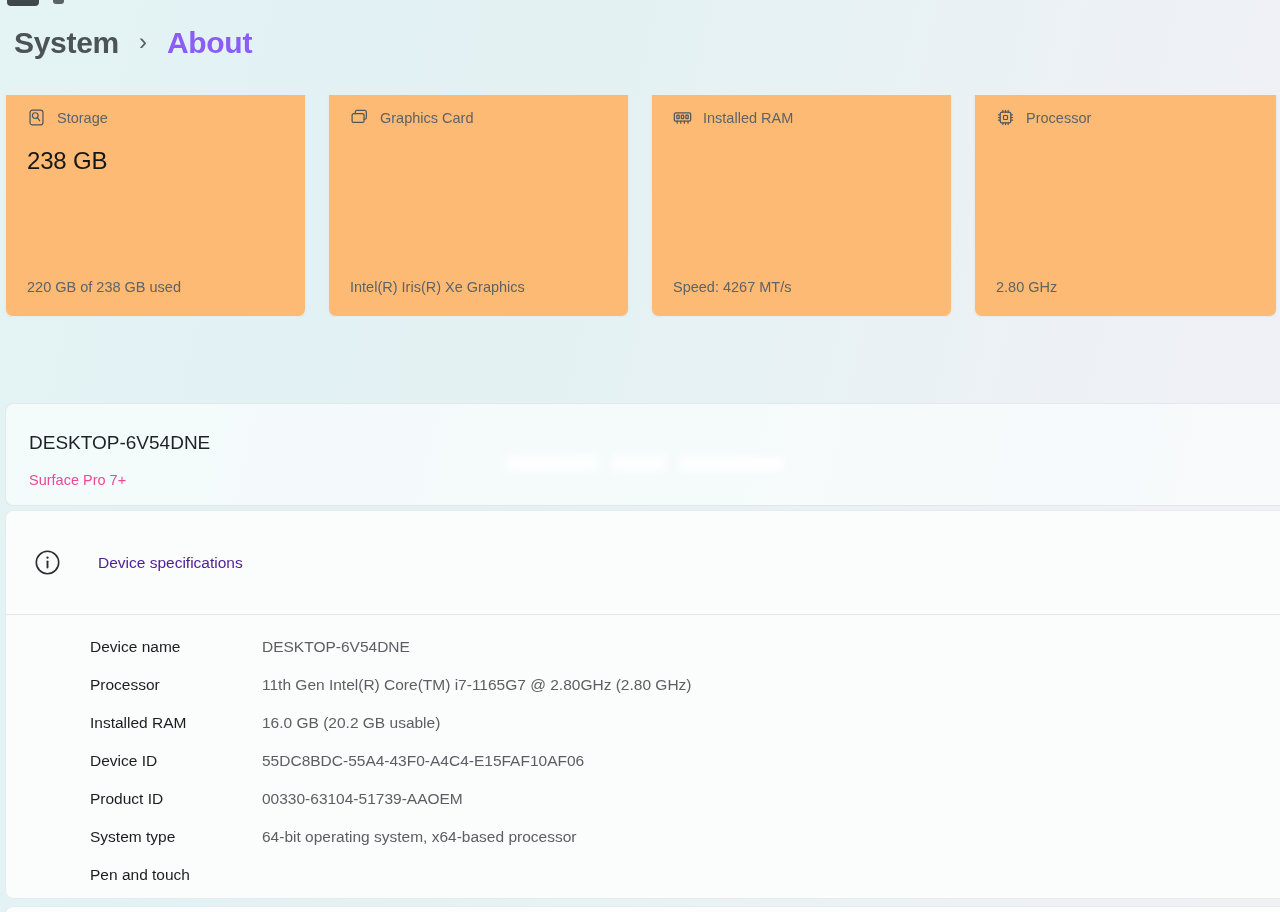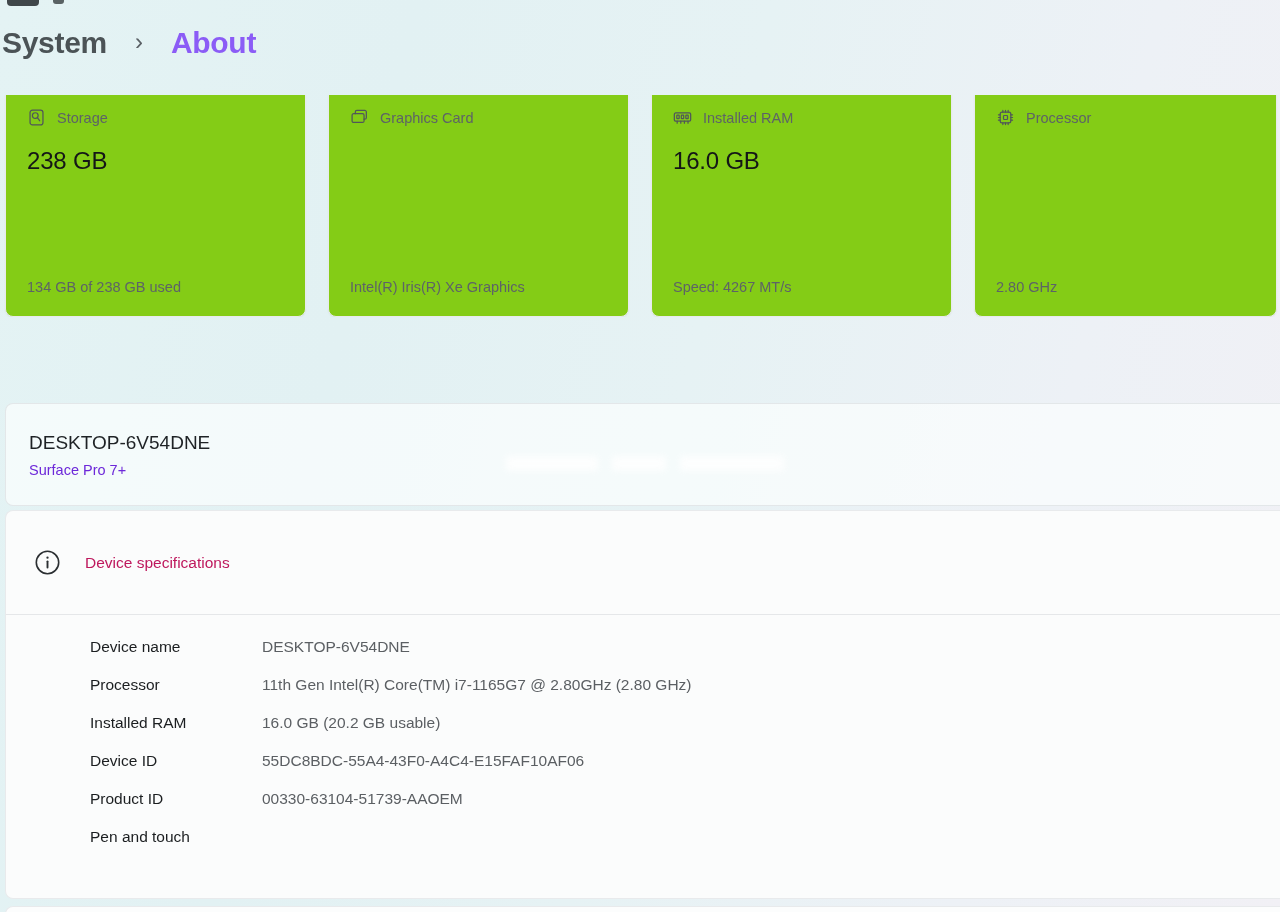--- a/index.html
+++ b/index.html
@@ -9,63 +9,63 @@
     background:linear-gradient(103deg,#e4f3f4 0%,#e2f1f3 28%,#e6f2f4 52%,#edf1f6 78%,#f1f0f5 100%);
     position:relative; color:#1b1b1b;
   }
 
   
   .top-marks { position:absolute; top:0; left:0; height:8px; width:90px; }
   .top-marks .m1 { position:absolute; left:7px; top:0; width:32px; height:6px; background:#23282b; border-radius:0 0 4px 4px; opacity:.85; }
   .top-marks .m2 { position:absolute; left:53px; top:0; width:11px; height:4px; background:#2b3134; border-radius:0 0 3px 3px; opacity:.75; }
 
   
-  .breadcrumb { position:absolute; top:26px; left:2px; display:flex; align-items:flex-start; gap:28px; }
+  .breadcrumb { position:absolute; top:26px; left:14px; display:flex; align-items:flex-start; gap:20px; }
   .crumb-parent { font-size:30px; font-weight:600; color:#4b5356; letter-spacing:-.3px; cursor:pointer; }
   .crumb-sep { font-size:24px; color:#5a6065; padding-top:2px; }
   .crumb-current { font-size:30px; font-weight:700; color:#8b5cf6; letter-spacing:-.3px; }
 
   
   .cards-clip { position:absolute; top:95px; left:0; right:0; height:222px; overflow:hidden; }
   .cards-row { display:flex; gap:22px; padding-left:5px; margin-top:-12px; }
   .card {
     width:301px; height:234px; flex:0 0 auto; position:relative;
-    background:#84cc16; border:1px solid #e8eaec; border-radius:8px;
+    background:#fdba74; border:1px solid #e8eaec; border-radius:8px;
     box-shadow:0 1px 2px rgba(0,0,0,.04); padding:24px 21px 0 21px;
   }
   .card:last-child { width:303px; }
   .card-head { display:flex; align-items:center; gap:11px; }
   .card-icon { width:19px; height:19px; display:inline-flex; }
   .card-icon svg { width:19px; height:19px; stroke:#50565a; fill:none; stroke-width:1.3; }
   .card-label { font-size:14.5px; color:#5d6367; }
   .card-value { margin-top:17px; font-size:24px; font-weight:400; color:#141617; line-height:33px; letter-spacing:-.2px; }
   .card-footer { position:absolute; left:21px; bottom:21px; font-size:14.5px; color:#5d6367; }
 
   
   .banner {
     position:absolute; top:403px; left:5px; right:0; height:103px;
     background:rgba(251,253,253,.72); border:1px solid rgba(224,229,231,.9); border-right:none;
     border-radius:8px 0 0 8px; padding:28px 0 0 23px;
   }
   .banner-name { font-size:19px; color:#1e2225; }
-  .banner-model { font-size:14.5px; color:#6d28d9; margin-top:8px; }
+  .banner-model { font-size:14.5px; color:#ec4899; margin-top:18px; }
   .watermark { position:absolute; top:52px; left:500px; display:flex; gap:14px; align-items:center; filter:blur(3px); opacity:.8; }
   .watermark i { display:block; background:#fff; border-radius:3px; height:15px; }
   .watermark .w1 { width:92px; } .watermark .w2 { width:54px; } .watermark .w3 { width:104px; }
 
   
   .spec-card {
     position:absolute; top:510px; left:5px; right:0; height:389px;
     background:#fbfcfc; border:1px solid #e8eaec; border-right:none;
     border-radius:8px 0 0 8px; overflow:hidden;
   }
   .spec-head { height:103px; display:flex; align-items:center; padding-left:28px; cursor:pointer; }
   .spec-head-icon { width:27px; height:27px; display:inline-flex; }
   .spec-head-icon svg { width:27px; height:27px; }
-  .spec-title { font-size:15.5px; color:#be185d; margin-left:24px; }
+  .spec-title { font-size:15.5px; color:#4c1d95; margin-left:37px; }
   .spec-divider { height:1px; background:#e5e7e9; }
   .spec-rows { padding:13px 0 0 84px; }
   .spec-row { display:flex; height:38px; align-items:center; }
   .spec-label { width:172px; flex:0 0 auto; font-size:15.5px; color:#1b1e20; }
   .spec-value { font-size:15.5px; color:#5b5f63; }
 
   
   .next-card { position:absolute; top:906px; left:5px; right:0; height:8px;
     background:#fcfdfd; border:1px solid #e8eaec; border-bottom:none; border-right:none;
     border-radius:8px 0 0 0; }
@@ -91,21 +91,21 @@
       <span class="card-icon">
             <svg viewBox="0 0 20 20">
               <rect x="3.2" y="2.2" width="13.6" height="15.6" rx="2.6"></rect>
               <circle cx="8.7" cy="8" r="3"></circle>
               <path d="M10.9 10.2 L13.3 13.4" stroke-linecap="round"></path>
             </svg>
           </span>
       <span class="card-label">Storage</span>
     </div>
     <div class="card-value">238 GB</div>
-    <div class="card-footer">134 GB of 238 GB used</div>
+    <div class="card-footer">220 GB of 238 GB used</div>
   </div>
       <div class="card">
     <div class="card-head">
       <span class="card-icon">
             <svg viewBox="0 0 20 20">
               <rect x="2.2" y="6" width="12.6" height="9.2" rx="1.6"></rect>
               <path d="M5.6 6 V4.2 a1.6 1.6 0 0 1 1.6 -1.6 h8.4 a1.6 1.6 0 0 1 1.6 1.6 v6 a1.6 1.6 0 0 1 -1.6 1.6 h-0.8" stroke-linecap="round"></path>
             </svg>
           </span>
       <span class="card-label">Graphics Card</span>
@@ -118,21 +118,20 @@
             <svg viewBox="0 0 20 20">
               <rect x="1.4" y="5.2" width="17.2" height="8.6" rx="1.5"></rect>
               <path d="M4.4 13.8 v2.2 M8.2 13.8 v2.2 M12 13.8 v2.2 M15.8 13.8 v2.2" stroke-linecap="round"></path>
               <rect x="4" y="7.6" width="2.5" height="3.6" rx="0.5"></rect>
               <rect x="8.75" y="7.6" width="2.5" height="3.6" rx="0.5"></rect>
               <rect x="13.5" y="7.6" width="2.5" height="3.6" rx="0.5"></rect>
             </svg>
           </span>
       <span class="card-label">Installed RAM</span>
     </div>
-    <div class="card-value">16.0 GB</div>
     <div class="card-footer">Speed: 4267 MT/s</div>
   </div>
       <div class="card">
     <div class="card-head">
       <span class="card-icon">
             <svg viewBox="0 0 20 20">
               <rect x="4.4" y="4.4" width="11.2" height="11.2" rx="2"></rect>
               <rect x="7.9" y="7.9" width="4.2" height="4.2" rx="0.8"></rect>
               <path d="M7.2 4.4 V2.6 M10 4.4 V2.6 M12.8 4.4 V2.6 M7.2 15.6 V17.4 M10 15.6 V17.4 M12.8 15.6 V17.4 M4.4 7.2 H2.6 M4.4 10 H2.6 M4.4 12.8 H2.6 M15.6 7.2 H17.4 M15.6 10 H17.4 M15.6 12.8 H17.4" stroke-linecap="round"></path>
             </svg>
@@ -181,18 +180,22 @@
   </div>
       <div class="spec-row">
     <span class="spec-label">Device ID</span>
     <span class="spec-value">55DC8BDC-55A4-43F0-A4C4-E15FAF10AF06</span>
   </div>
       <div class="spec-row">
     <span class="spec-label">Product ID</span>
     <span class="spec-value">00330-63104-51739-AAOEM</span>
   </div>
       <div class="spec-row">
+    <span class="spec-label">System type</span>
+    <span class="spec-value">64-bit operating system, x64-based processor</span>
+  </div>
+      <div class="spec-row">
     <span class="spec-label">Pen and touch</span>
   </div>
     </div>
 </div>
 
 <div class="next-card"></div>
 
 </body></html>

